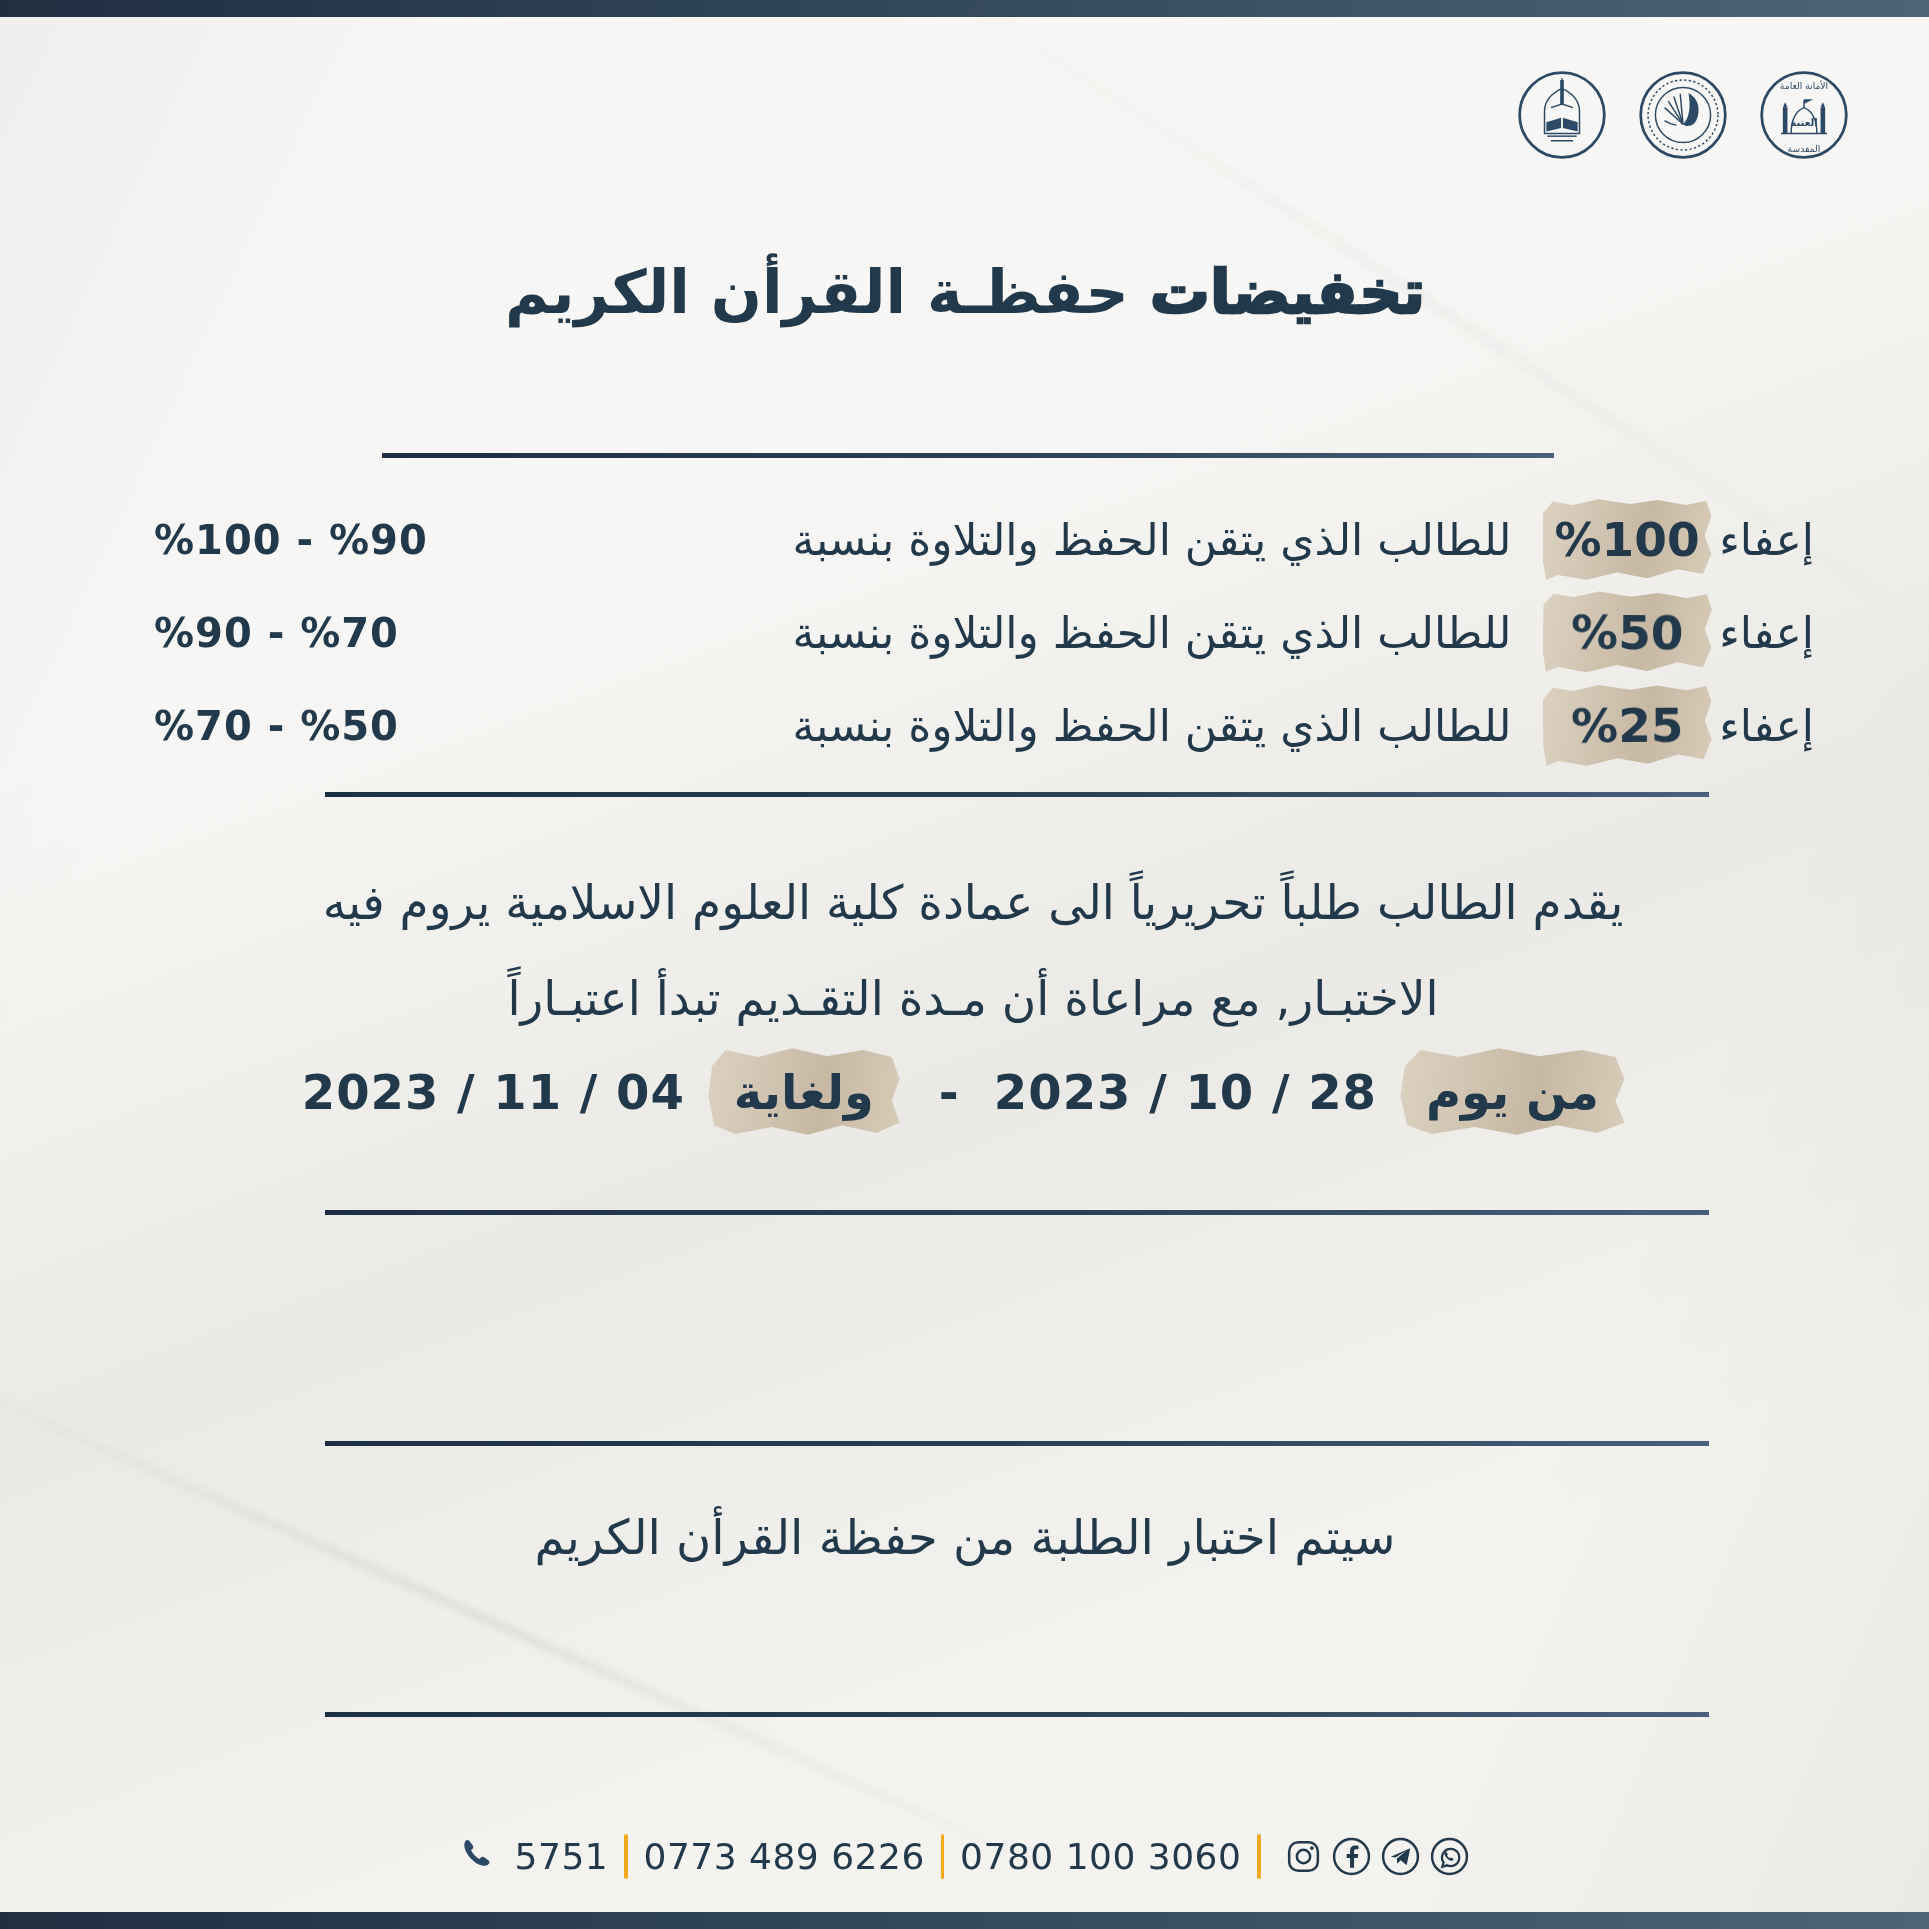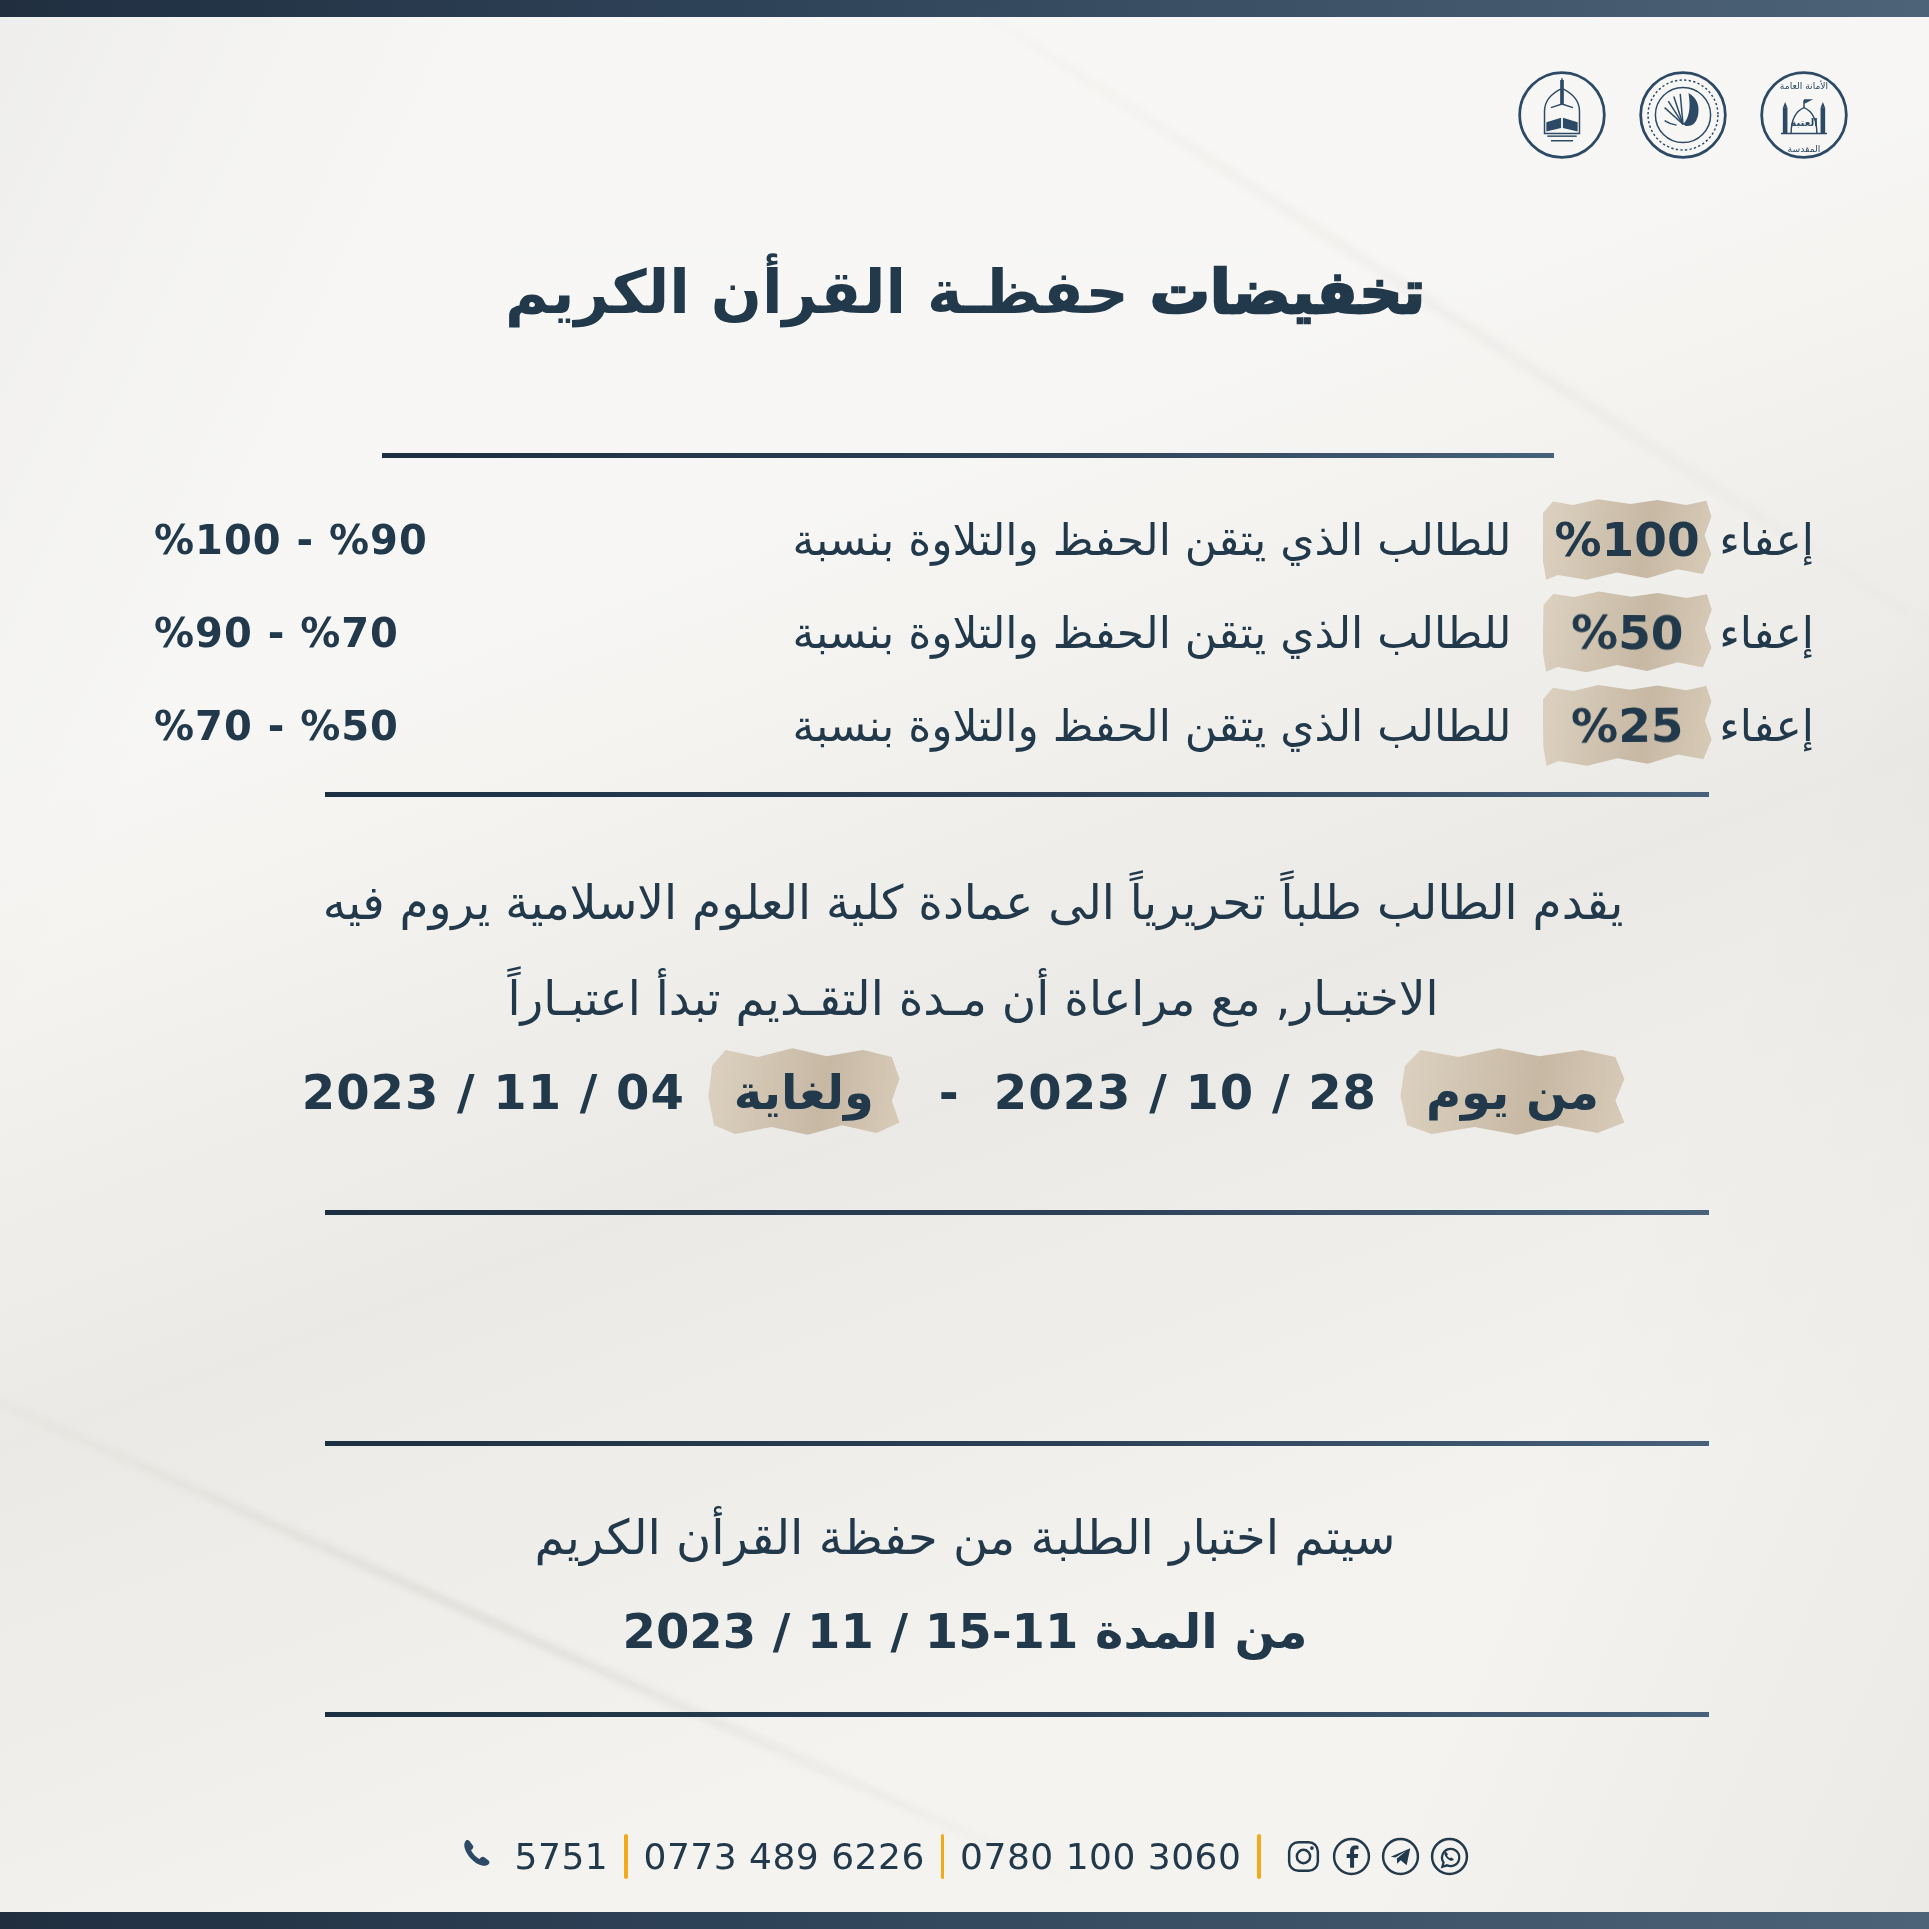--- a/index.html
+++ b/index.html
@@ -190,24 +190,20 @@
     <bdo dir="ltr">2023 / 11 / 04</bdo>
   </div>
 
   <div class="divider d3"></div>
 
 
   <div class="divider d4"></div>
 
   <div class="testing">
     <div class="t1">سيتم اختبار الطلبة من حفظة القرأن الكريم</div>
-    <div class="t2">
-      <span>من المدة</span>
-      <bdo dir="ltr">2023 / 11 / 15-11</bdo>
-    </div>
   </div>
 
   <div class="divider d5"></div>
 
   <div class="footer">
     <span class="phone-icon">
       <svg viewBox="0 0 32 32">
           <path class="seal-fill" fill="#21394b" d="M6 4 C4 6 3.5 9 5 13 C7 18.5 12 24.5 18 27.5 C22 29.5 26 29.5 28 27 C29 25.7 28.6 24.4 27.4 23.4 L23.6 20.6 C22.3 19.7 21 19.9 20 21 L18.8 22.3 C15.5 20.6 12.3 17.2 10.7 13.9 L12 12.6 C13.1 11.5 13.2 10.2 12.3 9 L9.4 5.2 C8.4 4 7 3.5 6 4 Z"></path>
         </svg>
     </span>

